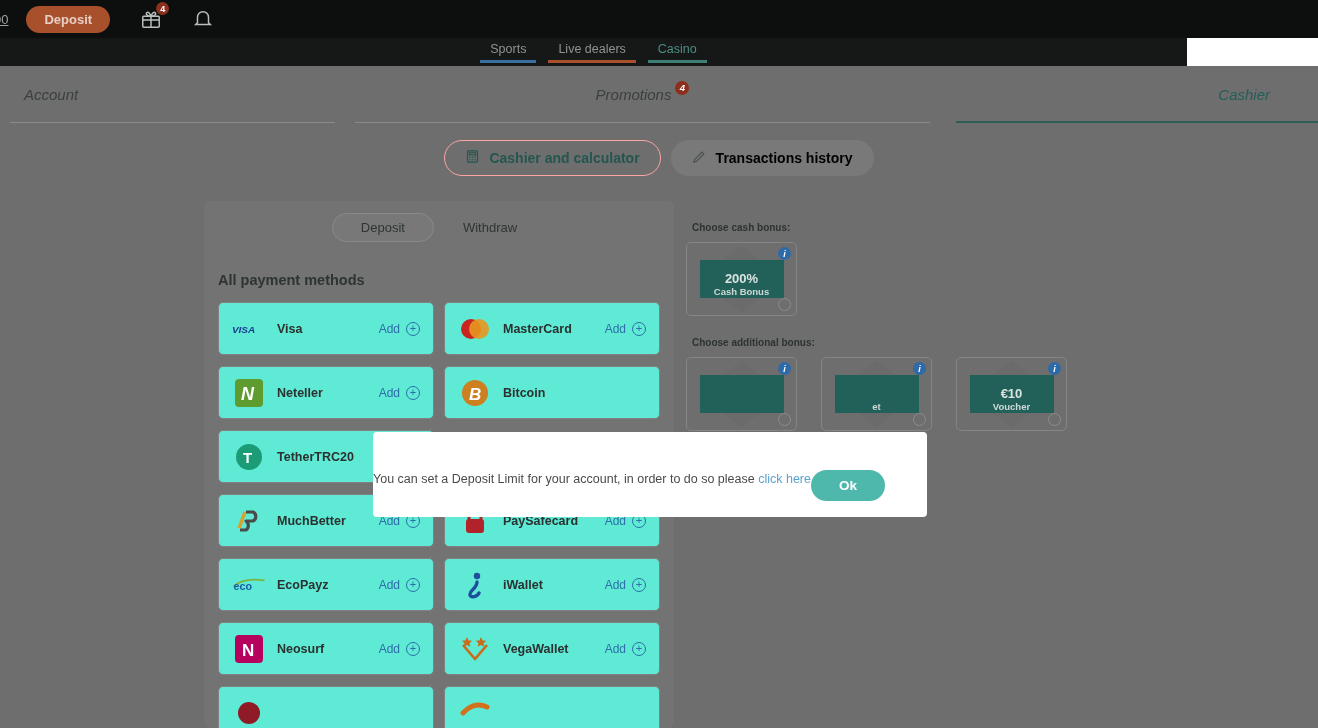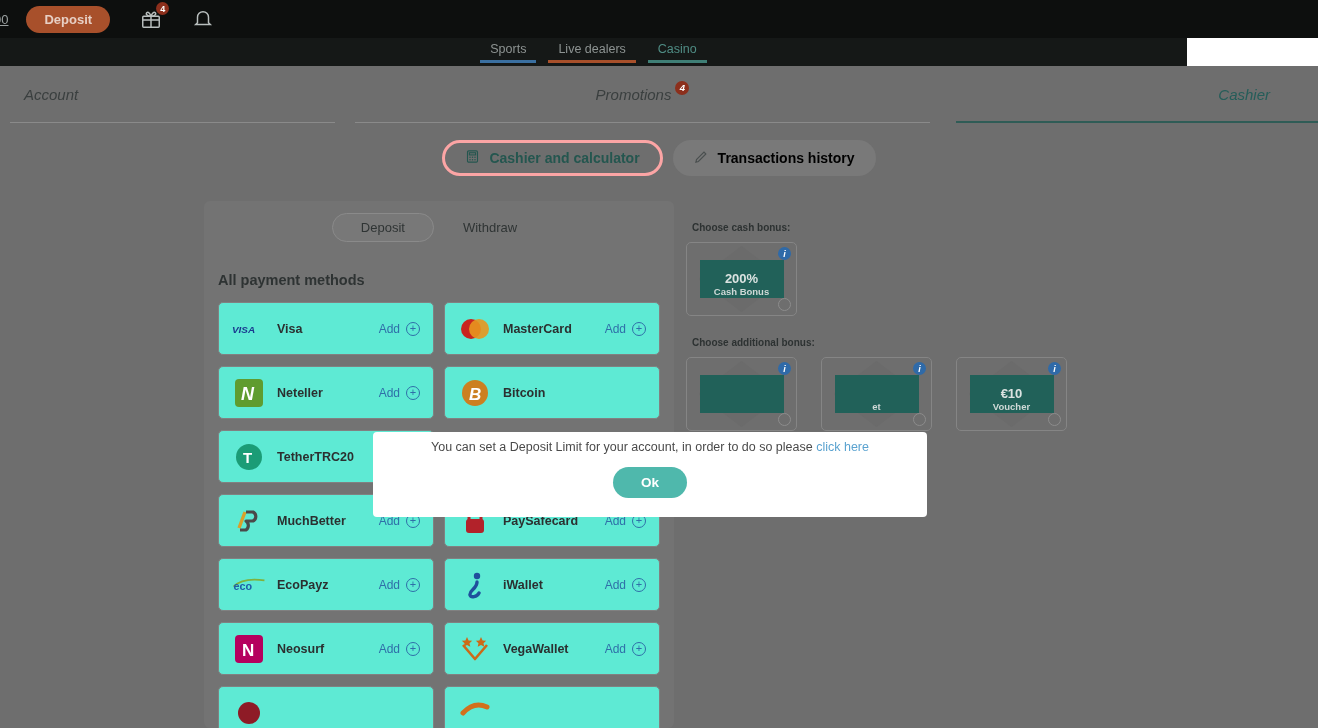--- a/index.html
+++ b/index.html
@@ -89,21 +89,21 @@
   
   .subtabs {
     position: absolute; top: 140px; left: 0; width: 1318px;
     display: flex; justify-content: center; gap: 10px;
   }
   .pill {
     display: flex; align-items: center; gap: 9px;
     height: 36px; padding: 0 20px; border-radius: 18px;
     font-size: 14px; font-weight: bold; cursor: pointer;
   }
-  .pill.active { border: 3px solid #fca5a5; color: #24564f; background: transparent; }
+  .pill.active { border: 1px solid #fca5a5; color: #24564f; background: transparent; }
   .pill.idle   { border: 1px solid transparent; color: #000000; background: #797979; }
 
   
   .left-panel {
     position: absolute; left: 204px; top: 201px; width: 470px; height: 527px;
     background: #737373; border-radius: 6px;
   }
   .dw-toggle { display: flex; justify-content: center; padding-top: 12px; gap: 0px; }
   .dw-btn {
     font-size: 13px; color: #2f3434; padding: 6px 28px;
@@ -164,21 +164,21 @@
   }
   .radio-o {
     position: absolute; bottom: 4px; right: 5px;
     width: 13px; height: 13px; border-radius: 50%; border: 1px solid #8c8c8c;
   }
 
   
   .modal {
     position: absolute; left: 373px; top: 432px; width: 554px; height: 85px;
     background: #ffffff; border-radius: 4px;
-    display: flex; flex-direction: column; align-items: center;
+    display: flex; flex-direction: row; align-items: center;
     padding-top: 8px;
   }
   .modal-text { font-size: 12.5px; color: #4a4a4a; }
   .modal-text a { color: #5ba3d0; text-decoration: none; cursor: pointer; }
   .ok-btn {
     margin-top: 13px; background: #4fb8ac; color: #fff; border: none;
     border-radius: 16px; padding: 8px 28px; font-size: 13.5px; font-weight: bold;
     font-family: "Liberation Sans", sans-serif; cursor: pointer;
   }
 </style>

